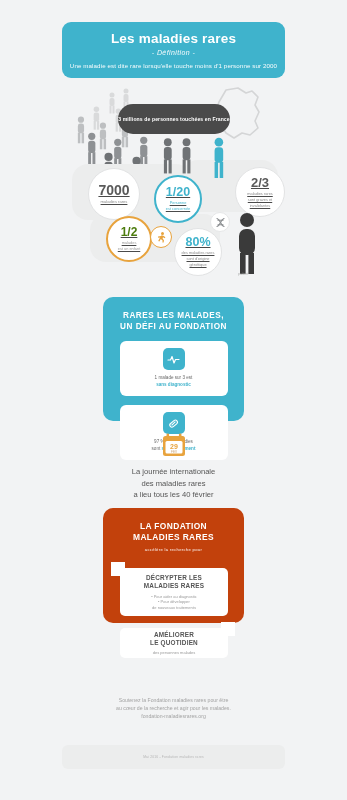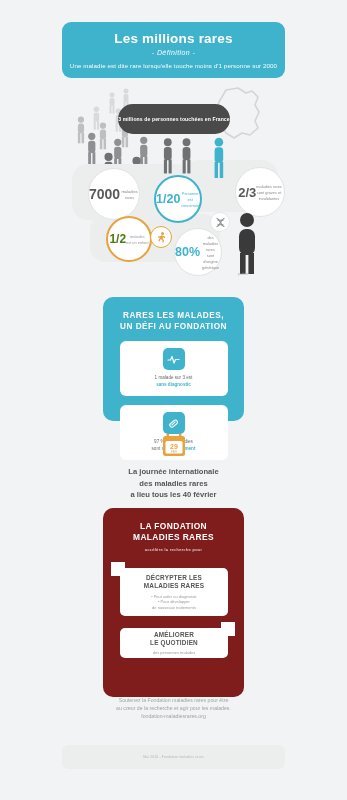--- a/index.html
+++ b/index.html
@@ -32,22 +32,22 @@
     display:flex;align-items:center;justify-content:center;text-align:center;
     color:#fff;z-index:4;
   }
   .banner-txt{font-size:5.1px;line-height:7px;font-weight:bold;letter-spacing:.1px;}
 
   
   .stats{position:absolute;left:62px;top:150px;width:223px;height:140px;}
   .blob{position:absolute;background:#eceded;border-radius:16px;}
   .circle{
     position:absolute;border-radius:50%;background:#ffffff;
-    display:flex;flex-direction:row;align-items:center;justify-content:center;
-    text-align:center;box-sizing:border-box;
+    display:flex;flex-direction:column;align-items:center;justify-content:center;
+    text-align:center;box-sizing:border-box;text-decoration:underline;
   }
   .c-num{font-weight:bold;line-height:1;}
   .c-cap{line-height:6px;margin-top:2px;}
 
   .c7000{left:26px;top:18px;width:52px;height:52px;border:1px solid #e2e3e4;}
   .c7000 .c-num{font-size:14px;color:#5a5a5a;}
   .c7000 .c-cap{font-size:4.1px;color:#8a8a8a;}
 
   .c120{left:92px;top:25px;width:48px;height:48px;border:2.2px solid #3fb3cc;}
   .c120 .c-num{font-size:12.5px;color:#3fb3cc;}
@@ -93,27 +93,27 @@
   .pb-icon{
     width:22px;height:22px;border-radius:5px;background:#3fb3cc;
     display:flex;align-items:center;justify-content:center;margin-bottom:5px;
   }
   .pb-txt{font-size:4.6px;line-height:6.5px;color:#6a6a6a;}
   .pb-txt b{color:#3fb3cc;}
 
   
   .day{position:absolute;left:62px;top:432px;width:223px;text-align:center;}
   .cal{margin:0 auto 8px;width:26px;height:26px;position:relative;}
-  .day-txt{font-size:7.6px;line-height:11.5px;color:#555;font-weight:bold;}
+  .day-txt{font-size:7.6px;line-height:11.5px;color:#555;font-weight:normal;}
   .day-note{font-size:3.3px;color:#b0b0b0;margin-top:7px;line-height:5px;}
 
   
   .panel-orange{
-    position:absolute;left:103px;top:508px;width:141px;height:189px;
-    background:#7f1d1d;border-radius:10px;
+    position:absolute;left:103px;top:508px;width:141px;height:115px;
+    background:#c2410c;border-radius:10px;
   }
   .po-title{
     margin-top:13px;color:#fff;text-align:center;font-size:8.4px;font-weight:bold;
     line-height:11px;letter-spacing:.4px;
   }
   .po-sub{color:#fff;text-align:center;font-size:4.2px;margin-top:4px;letter-spacing:.3px;opacity:.95;}
   .po-card{
     position:absolute;background:#fff;border-radius:5px;text-align:center;
     display:flex;flex-direction:column;align-items:center;justify-content:center;
   }
@@ -138,21 +138,21 @@
     display:flex;align-items:center;justify-content:center;
   }
   .footer-txt{font-size:3.3px;color:#b5b5b5;letter-spacing:.2px;}
 </style>
 </head>
 <body>
 
 <div class="page">
 
   <div class="header">
-    <div class="header-title">Les millions rares</div>
+    <div class="header-title">Les maladies rares</div>
     <div class="header-sub">- Définition -</div>
     <div class="header-def">Une maladie est dite rare lorsqu'elle touche moins d'1 personne sur 2000</div>
   </div>
 
   <div class="crowd">
     <svg width="223" height="110" viewBox="0 0 223 110">
       <g fill="#d9dadb">
         <g transform="translate(46,6) scale(0.5)">
             <circle cx="8" cy="6" r="5"></circle>
             <rect x="3" y="12" width="10" height="16" rx="4"></rect>

